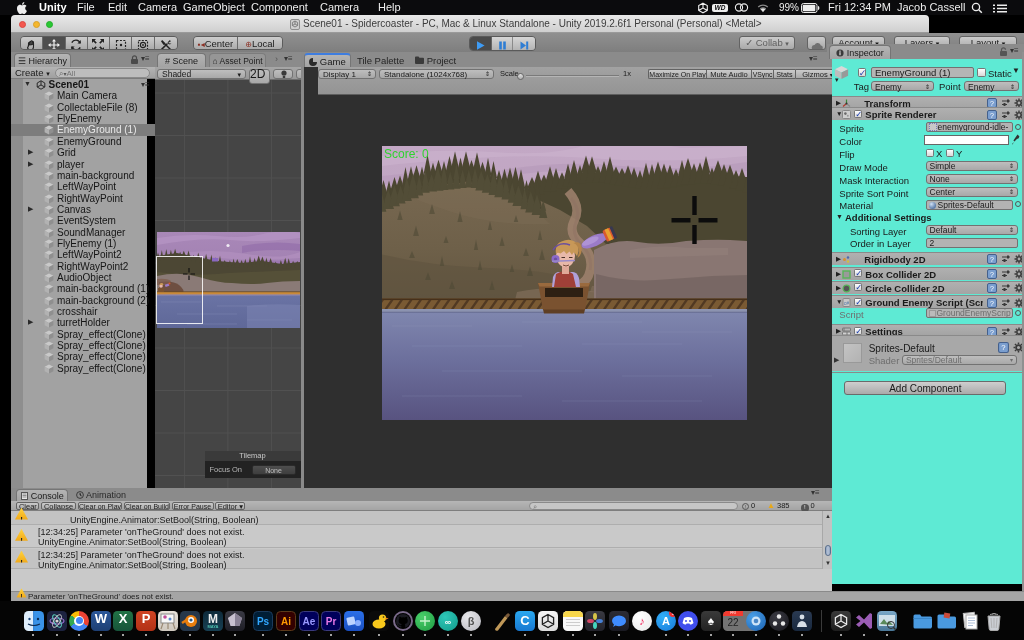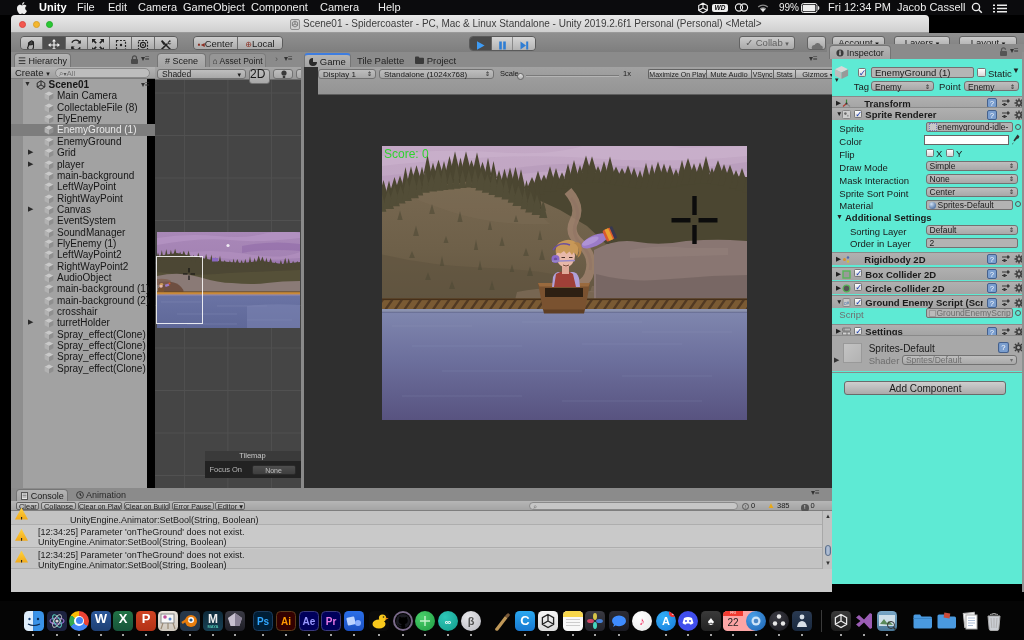--- a/index.html
+++ b/index.html
@@ -1000,20 +1000,24 @@
   <span class="a" style="left:27px;top:11px;font-size:9px;color:#1a1a1a">UnityEngine.Animator:SetBool(String, Boolean)</span>
  </div>
 
  <div class="a" style="left:811px;top:22.6px;width:10px;height:58.8px;background:#c2c2c2;border-left:1px solid #a8a8a8">
   <span class="a" style="left:2px;top:2px;font-size:6px;color:#333">▲</span>
   <span class="a" style="left:1.5px;top:34px;width:6.5px;height:11px;background:linear-gradient(90deg,#8fa3c0,#b8c4d8,#8fa3c0);border:1px solid #5a6f8c;border-radius:3px"></span>
   <span class="a" style="left:2px;top:49px;font-size:6px;color:#333">▼</span>
  </div>
 </div>
 
+<div class="a" id="statusbar" style="left:11px;top:591px;width:1013px;height:10px;background:#a5a5a5;border-top:1px solid #8a8a8a">
+ <span class="a warnico" style="left:4px;top:-5px;transform:scale(.8)"></span>
+ <span class="a" style="left:17px;top:0px;font-size:8px;color:#222;line-height:9px">Parameter 'onTheGround' does not exist.</span>
+</div>
 <style>
 .warnico{width:13px;height:12px;background:linear-gradient(#ffd23e,#f0a818);clip-path:polygon(50% 0,100% 100%,0 100%);text-align:center}
 .warnico:after{content:"!";font-size:8px;font-weight:bold;color:#222;line-height:14px}
 </style>
 
 <div class="a" id="dock" style="left:0;top:601px;width:1024px;height:39px;background:#050505">
  <span class="a" style="left:24px;top:9.5px;width:20px;height:20px;border-radius:4.5px;background:linear-gradient(90deg,#dfeefc 48%,#3a93e8 48%);overflow:hidden;text-align:center"><svg width="20" height="20" viewBox="0 0 20 20">
           <path d="M9.6 0v20" stroke="#2a7bd0" stroke-width="1"></path>
           <circle cx="5.5" cy="8" r="1.2" fill="#1a4a80"></circle>
           <circle cx="14" cy="8" r="1.2" fill="#0c2a50"></circle>
@@ -1102,21 +1106,21 @@
           <path d="M3 8a7 5.5 0 0 1 14 0 7 5.5 0 0 1-10.5 4.5L4 14l1-2.5A5.5 5.5 0 0 1 3 8z" fill="#3f8cff" transform="translate(0 2)"></path>
         </svg></span>
  <span class="a" style="left:632px;top:9.5px;width:20px;height:20px;border-radius:10px;background:radial-gradient(circle at 35% 30%,#ffffff,#e8e8e8);overflow:hidden;text-align:center"><span style="color:#f0295c;font-size:11px;line-height:19px">♪</span></span>
  <span class="a" style="left:656px;top:9.5px;width:20px;height:20px;border-radius:10px;background:radial-gradient(circle at 35% 30%,#30b0fa,#1878d8);overflow:hidden;text-align:center"><span style="color:#fff;font-size:11px;line-height:19px;font-weight:bold">A</span><span style="position:absolute;right:-1px;top:-2px;width:8px;height:8px;background:#f03030;border-radius:50%;color:#fff;font-size:5.5px;line-height:8px;text-align:center">1</span></span>
  <span class="a" style="left:678px;top:9.5px;width:20px;height:20px;border-radius:10px;background:#404eed;overflow:hidden;text-align:center"><svg width="20" height="20" viewBox="0 0 20 20">
           <path fill="#fff" d="M6 7q4-2 8 0l1.5 5q-2 2-3.5 1.5l-.5-1h-3l-.5 1Q6.5 14 4.5 12z"></path>
           <circle cx="8" cy="10" r="1" fill="#404eed"></circle>
           <circle cx="12" cy="10" r="1" fill="#404eed"></circle>
         </svg></span>
  <span class="a" style="left:701px;top:9.5px;width:20px;height:20px;border-radius:4.5px;background:linear-gradient(#3a3a3a,#222);overflow:hidden;text-align:center"><span style="color:#fff;font-size:12px;line-height:19px">♠</span></span>
- <span class="a" style="left:723px;top:9.5px;width:36px;height:20px;border-radius:4.5px;background:#fca5a5;overflow:hidden;text-align:center">
+ <span class="a" style="left:723px;top:9.5px;width:36px;height:20px;border-radius:4.5px;background:#737373;overflow:hidden;text-align:center">
         <span style="position:absolute;left:0;top:0;width:20px;height:5.5px;background:#f23a30;color:#fff;font-size:3.5px;line-height:5.5px">FRI</span>
         <span style="position:absolute;left:0;top:5px;width:20px;text-align:center;color:#222;font-size:10px;line-height:14px">22</span>
       </span>
  <span class="a" style="left:746px;top:9.5px;width:20px;height:20px;border-radius:10px;background:radial-gradient(circle at 35% 30%,#4aa0e8,#1a60b0);overflow:hidden;text-align:center"><svg width="20" height="20" viewBox="0 0 20 20">
           <circle cx="10" cy="10" r="4.5" fill="#cde4f8"></circle>
           <circle cx="10" cy="10" r="2.3" fill="#4a88c8"></circle>
         </svg></span>
  <span class="a" style="left:769px;top:9.5px;width:20px;height:20px;border-radius:10px;background:radial-gradient(circle at 35% 30%,#3a3a42,#18181e);overflow:hidden;text-align:center"><svg width="20" height="20" viewBox="0 0 20 20">
           <g fill="#e8e8e8">
             <circle cx="10" cy="5.5" r="2.2"></circle>

